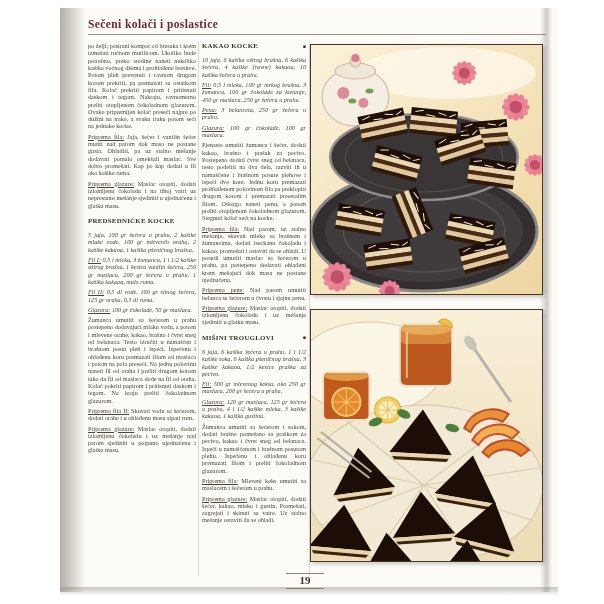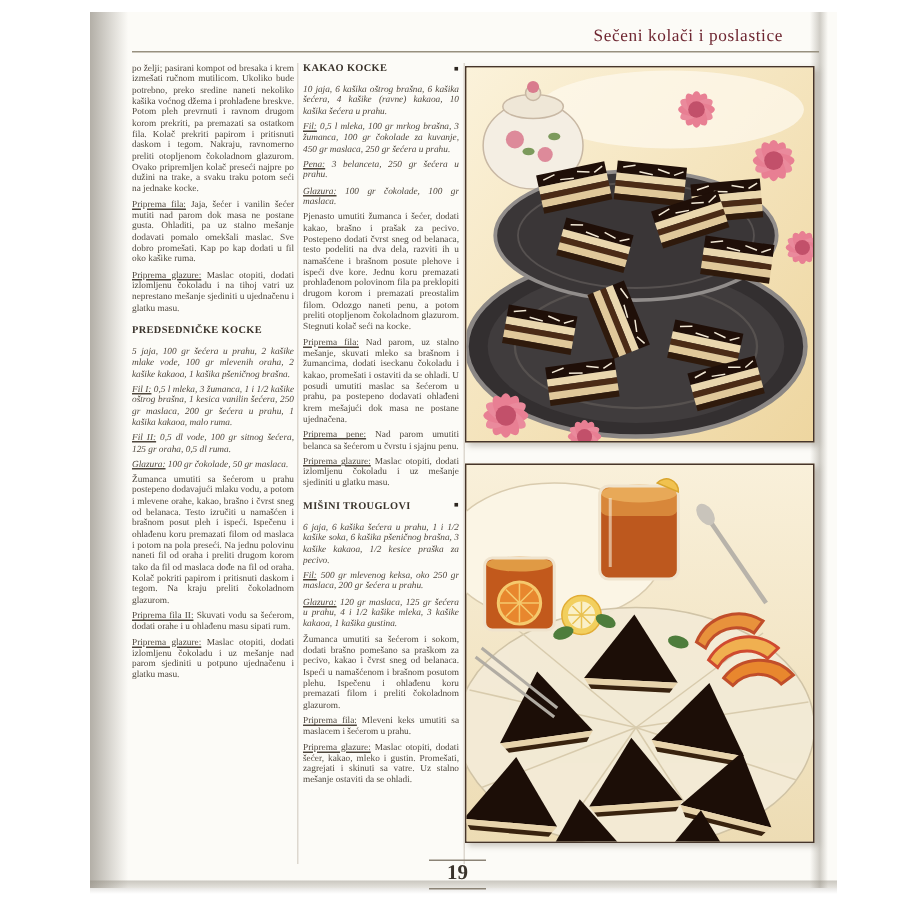--- a/index.html
+++ b/index.html
@@ -5,22 +5,22 @@
   html,body{margin:0;padding:0;}
   body{width:604px;height:604px;background:#ffffff;position:relative;overflow:hidden;
        font-family:"Liberation Serif", serif;}
   .scan{position:absolute;left:60px;top:8px;width:498px;height:584px;background:#fcfbf7;}
   .gutter{position:absolute;left:0;top:0;width:30px;height:584px;
           background:linear-gradient(90deg,#b3afa7 0%,rgba(252,251,247,0) 85%);}
   .right-edge{position:absolute;right:6px;top:0;width:12px;height:584px;
           background:linear-gradient(90deg,rgba(0,0,0,0),rgba(141,135,124,.40) 55%,rgba(255,255,255,0));}
   .bottom-shadow{position:absolute;left:0;bottom:-4px;width:498px;height:9px;
           background:linear-gradient(180deg,rgba(140,134,122,.45),rgba(255,255,255,0));}
-  .page-title{position:absolute;left:28px;top:10px;width:434px;text-align:right;
-          font-size:11.5px;font-weight:normal;color:#6e2631;letter-spacing:.4px;}
+  .page-title{position:absolute;left:28px;top:10px;width:434px;text-align:left;
+          font-size:11.5px;font-weight:bold;color:#6e2631;letter-spacing:.4px;}
   .header-rule{position:absolute;left:28px;top:26px;width:458px;height:1px;background:#97907f;}
 
   .col{position:absolute;top:34px;height:534px;overflow:hidden;color:#4e463c;
        font-size:6.2px;line-height:1.18;text-align:justify;}
   .col1{left:28px;width:108px;}
   .col2{left:142px;width:104px;}
   .vsep{position:absolute;top:34px;height:534px;width:1px;background:#ddd8cf;}
   .vsep1{left:138px;} .vsep2{left:249px;}
   .col p{margin:0 0 3px 0;}
   .hd{display:flex;justify-content:space-between;align-items:center;
@@ -31,21 +31,21 @@
   .ing .lbl{font-style:italic;}
 
   .photo{position:absolute;left:250px;width:231px;border:1px solid #46352a;background:#f6e8c9;
          box-shadow:2px 2px 4px rgba(110,100,85,.35);}
   .photo-top{top:36px;height:249px;}
   .photo-bottom{top:301px;height:251px;}
   .photo svg{display:block;width:100%;height:100%;}
 
   .footer{position:absolute;left:222px;top:565px;width:46px;text-align:center;}
   .footer .ln{height:1px;background:#8b8376;margin:0 4px;}
-  .pg-num{font-size:14px;font-weight:bold;color:#3a342c;line-height:1.25;}
+  .pg-num{font-size:11px;font-weight:bold;color:#3a342c;line-height:1.25;}
 </style>
 </head>
 <body>
 
 <div class="scan">
   <div class="gutter"></div>
   <div class="right-edge"></div>
   <div class="bottom-shadow"></div>
 
   <div class="page-title">Sečeni kolači i poslastice</div>

